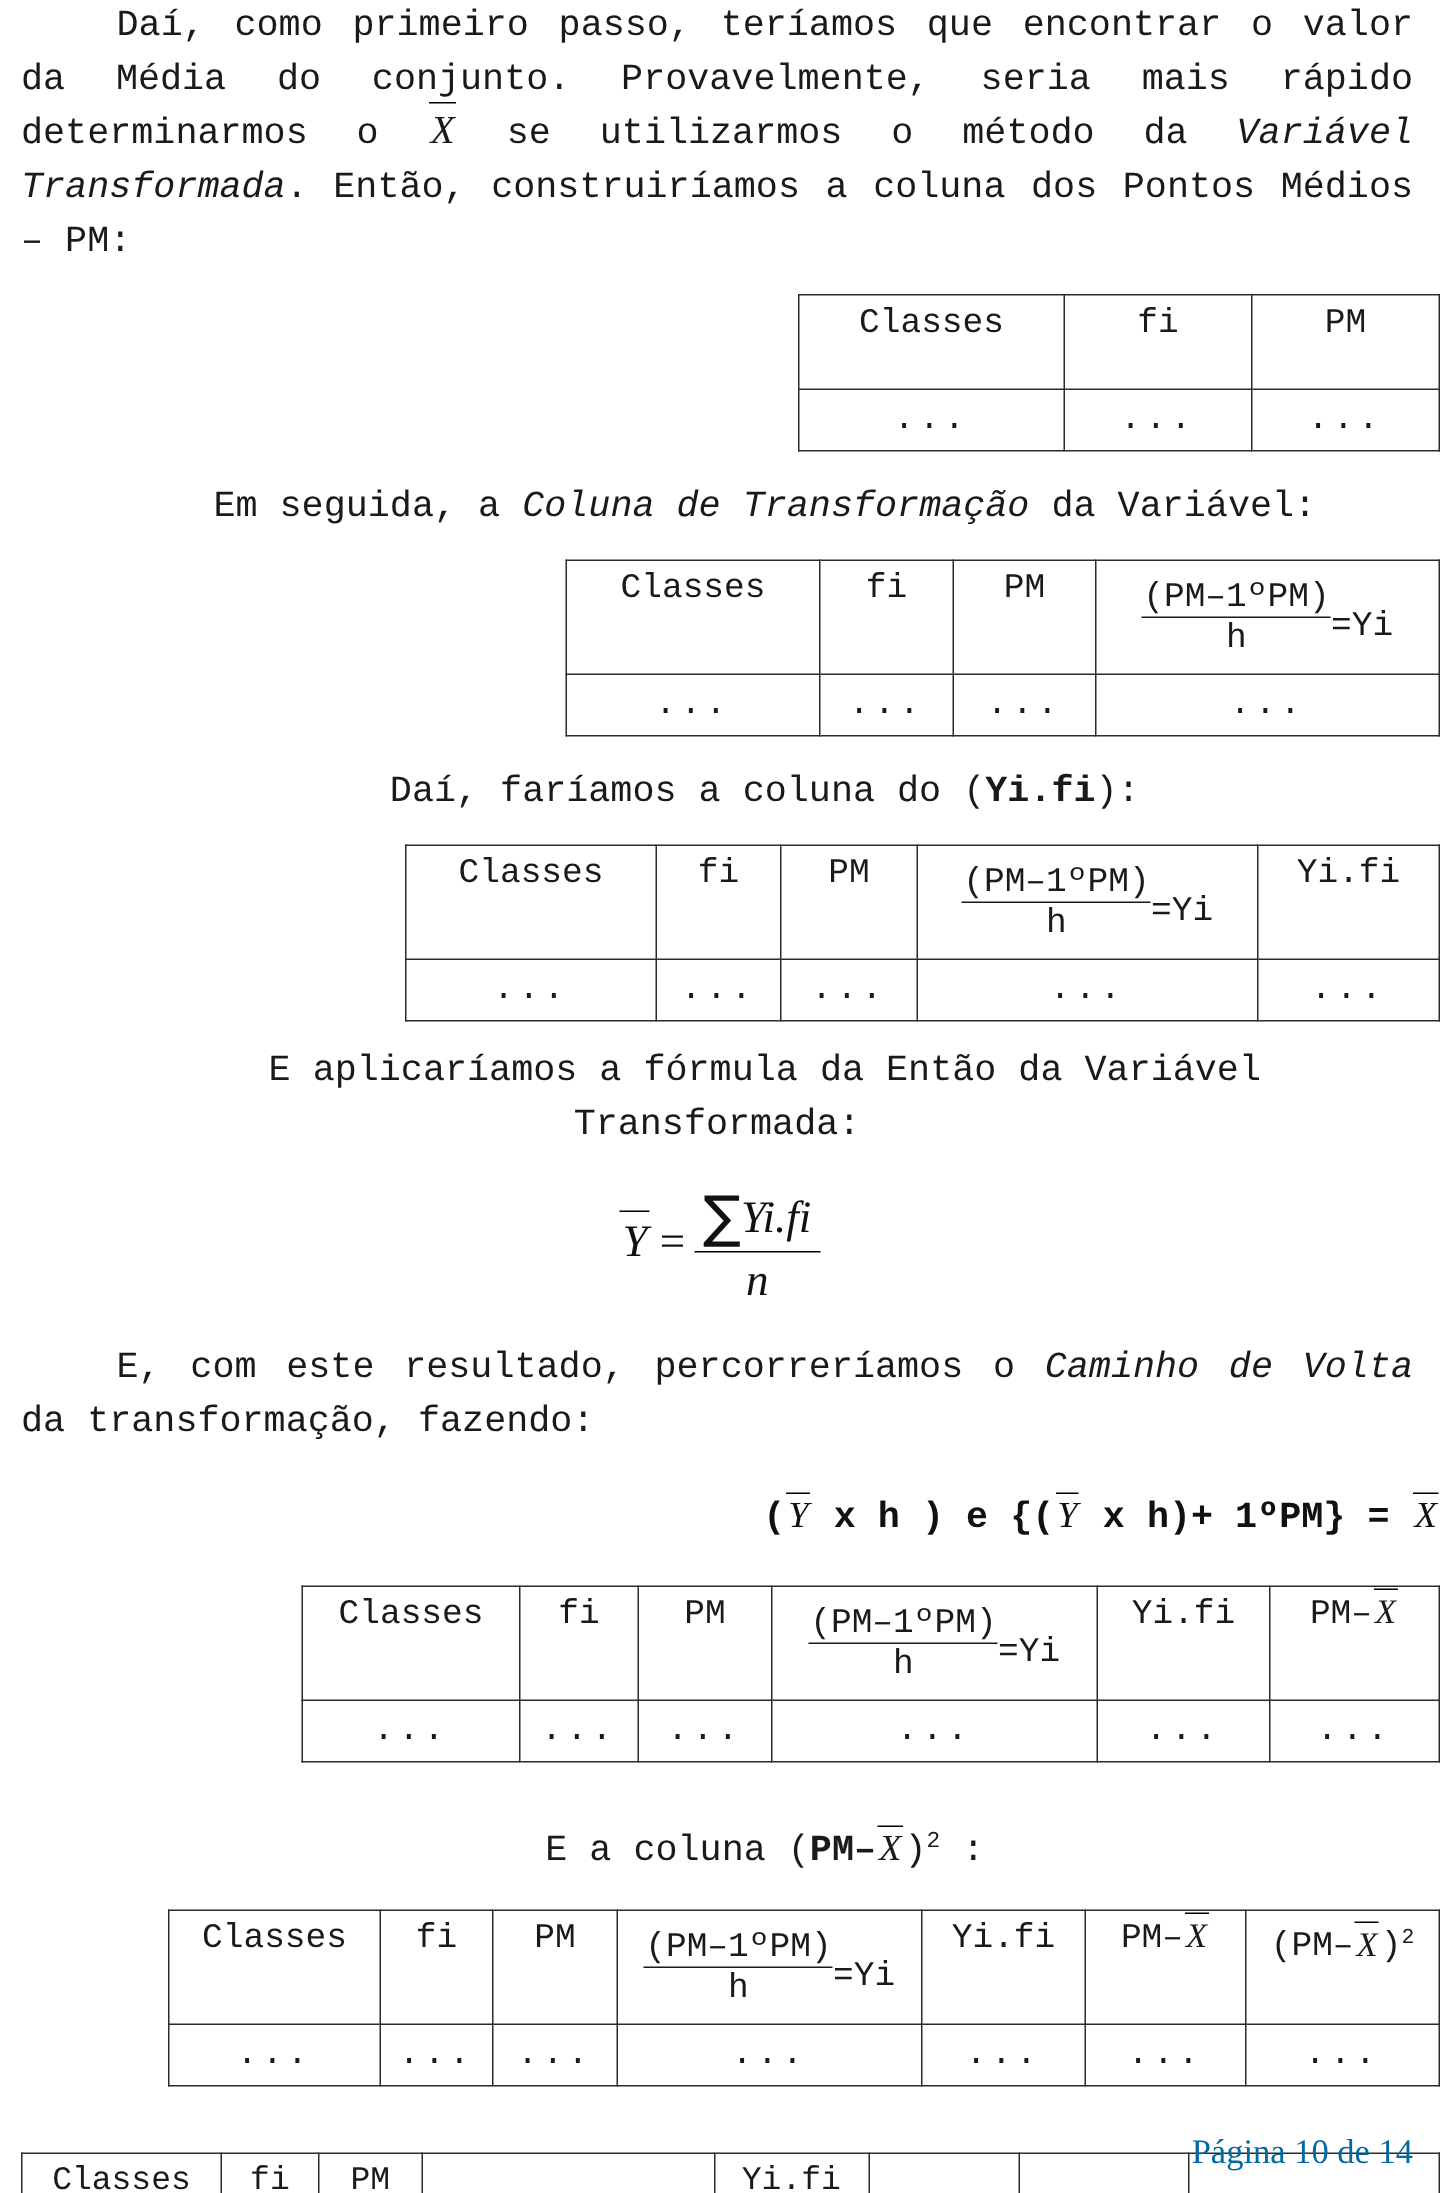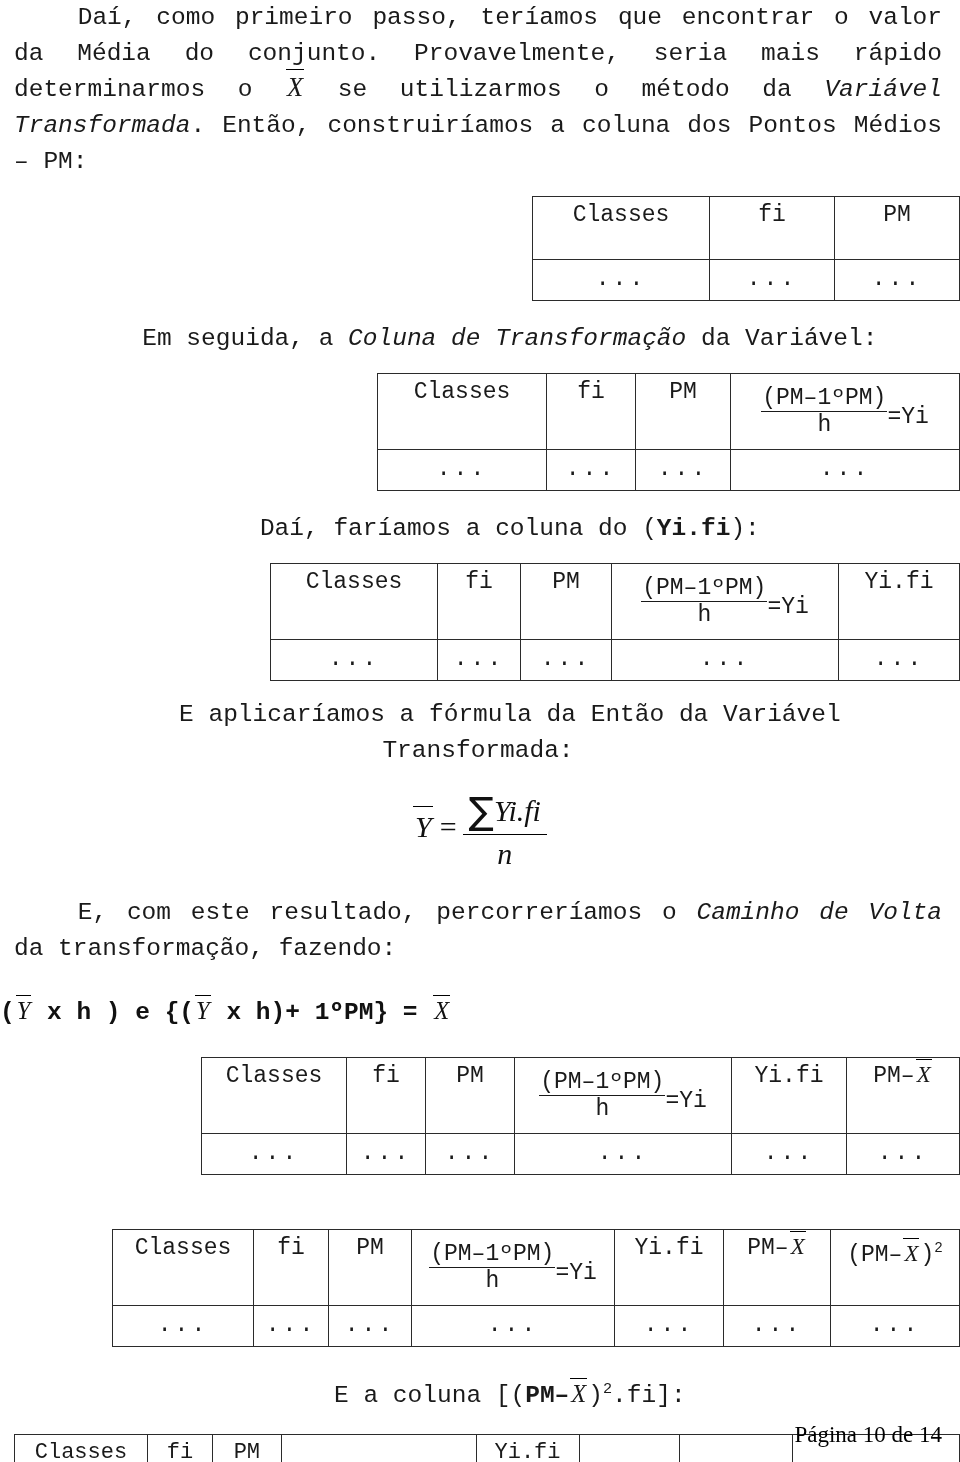--- a/index.html
+++ b/index.html
@@ -165,37 +165,37 @@
   }
   .sigma {
     font-style: normal;
     font-size: 1.25em;
     font-family: "DejaVu Sans", sans-serif;
     vertical-align: -0.08em;
   }
 
   
   .cformula {
-    text-align: left;
+    text-align: right;
     font-family: "Liberation Mono", "DejaVu Sans Mono", monospace;
     font-size: 24.5px;
     font-weight: bold;
     line-height: 36px;
     color: #111;
   }
   .cformula .ovl { font-weight: normal; }
 
   
   .footer {
     position: absolute;
     right: 18px;
     bottom: 14px;
     font-family: "Liberation Serif", "DejaVu Serif", serif;
     font-size: 23px;
-    color: #000000;
+    color: #0369a1;
     white-space: nowrap;
   }
   .tbl-center { display: flex; justify-content: flex-end; }
   .tbl-left { display: flex; justify-content: flex-start; padding-left: 14px; }
 
   .sp6  { height: 6px; }
   .sp16 { height: 16px; }
   .sp20 { height: 20px; }
   .sp24 { height: 24px; }
   .sp28 { height: 28px; }
@@ -326,20 +326,21 @@
         <td class="dots">...</td>
         <td class="dots">...</td>
         <td class="dots">...</td>
       </tr>
     </tbody>
       </table>
   </div>
 
   <div class="sp34"></div>
 
+  <p class="para nojust"><span class="indent"></span><span>E a coluna (</span><span class="bd">PM–</span><span class="ovl">X</span><span>)</span><sup class="exp">2</sup><span> :</span></p>
 
   <div class="sp20"></div>
 
   <div class="tbl-center">
     <table class="dt">
       <tbody>
           <tr class="headrow">
         <td style="width:124px">Classes</td>
         <td style="width:58px">fi</td>
         <td style="width:66px">PM</td>
@@ -358,21 +359,20 @@
         <td class="dots">...</td>
         <td class="dots">...</td>
         <td class="dots">...</td>
       </tr>
     </tbody>
       </table>
   </div>
 
   <div class="sp24"></div>
 
-  <p class="para nojust"><span class="indent"></span><span>E a coluna [(</span><span class="bd">PM–</span><span class="ovl">X</span><span>)</span><sup class="exp">2</sup><span>.fi]:</span></p>
 
   <div class="sp20"></div>
 
   <div class="tbl-left">
     <table class="dt" style="font-size:22px">
       <tbody>
           <tr class="headrow">
         <td style="width:116px">Classes</td>
         <td style="width:48px">fi</td>
         <td style="width:52px">PM</td>

